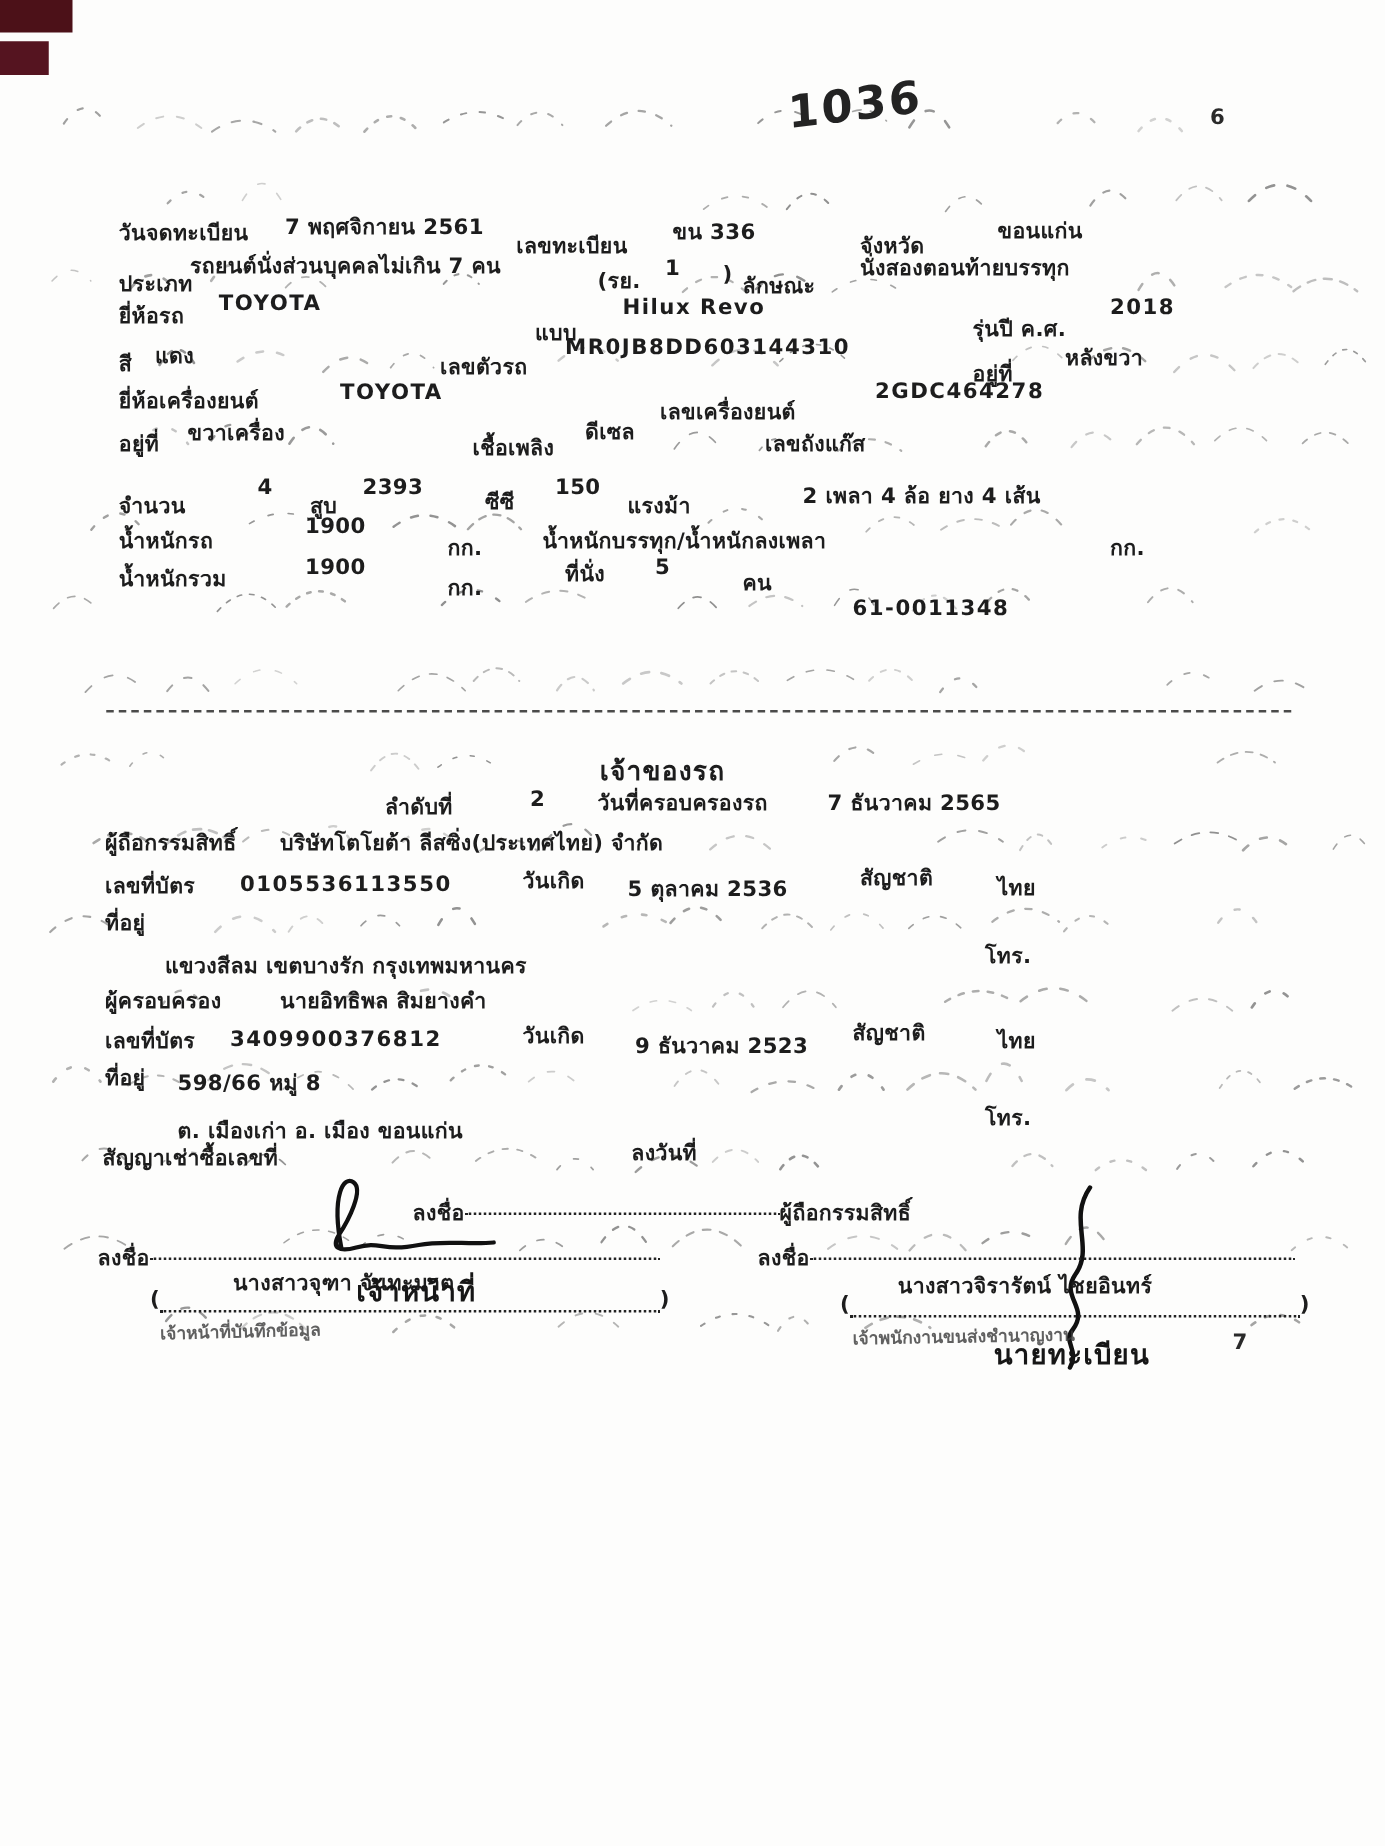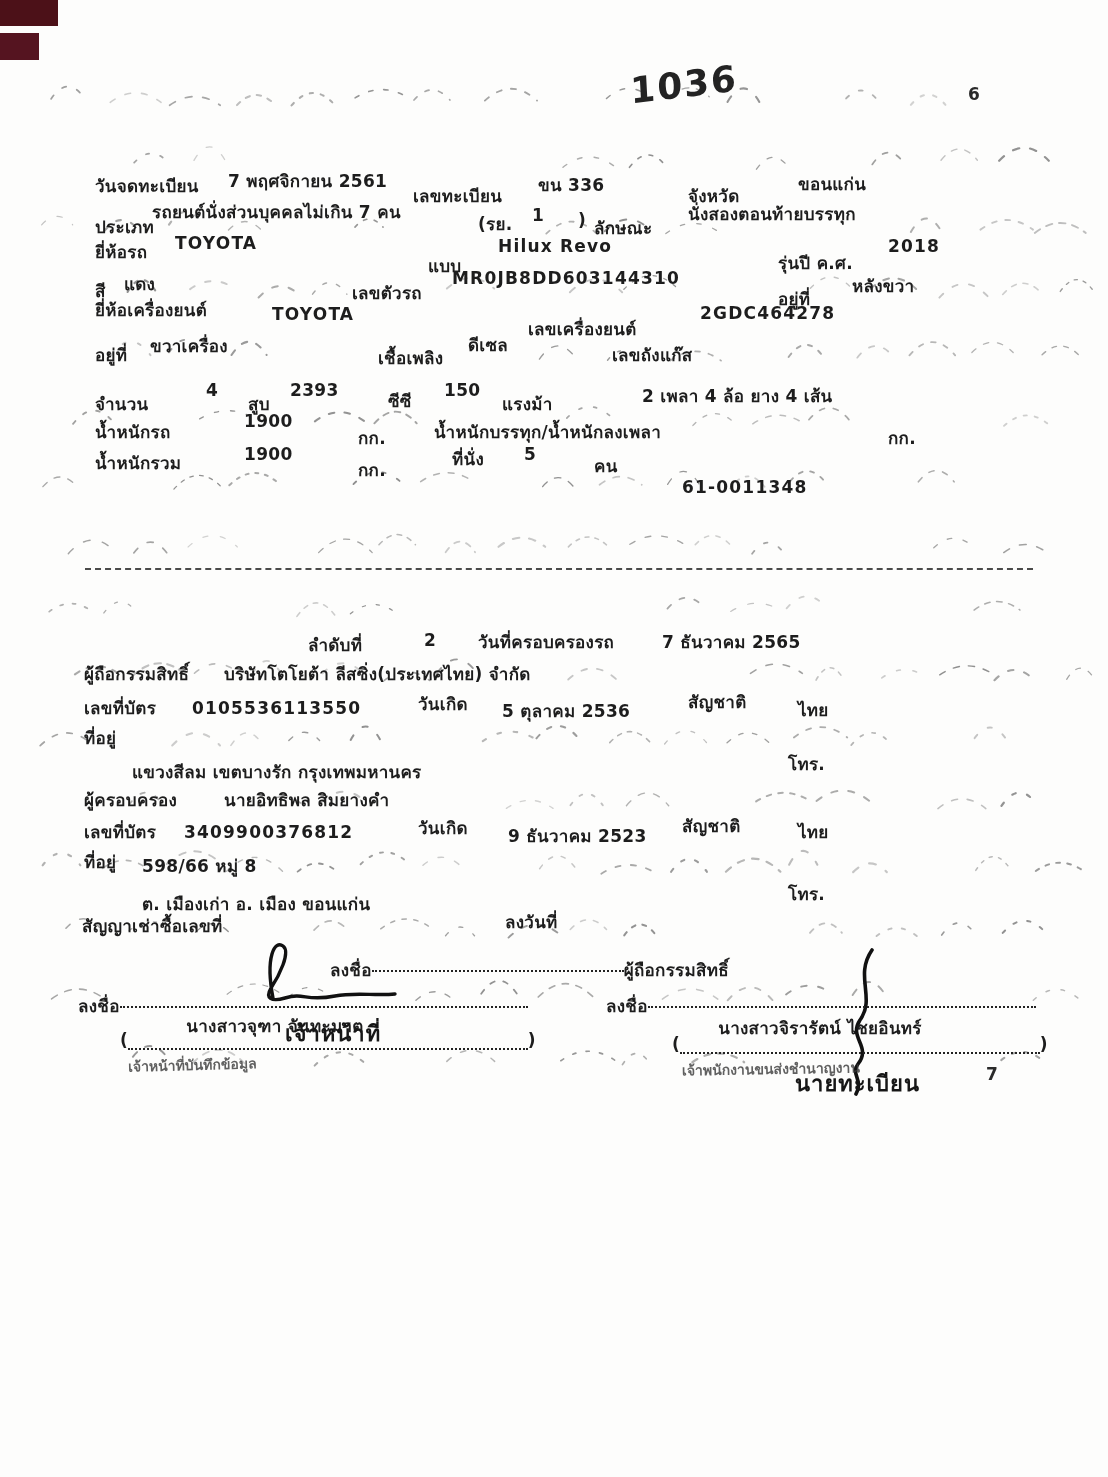--- a/index.html
+++ b/index.html
@@ -242,21 +242,21 @@
   <div class="abs t" style="left:778px;top:249px;">รุ่นปี ค.ศ.</div>
   <div class="abs t mono" style="left:888px;top:236px;">2018</div>
 
   <div class="abs t" style="left:95px;top:277px;">สี</div>
   <div class="abs t" style="left:124px;top:270px;">แดง</div>
   <div class="abs t" style="left:352px;top:279px;">เลขตัวรถ</div>
   <div class="abs t mono" style="left:452px;top:268px;">MR0JB8DD603144310</div>
   <div class="abs t" style="left:778px;top:285px;">อยู่ที่</div>
   <div class="abs t" style="left:852px;top:272px;">หลังขวา</div>
 
-  <div class="abs t" style="left:95px;top:296px;">ยี่ห้อเครื่องยนต์</div>
+  <div class="abs t" style="left:95px;top:306px;">ยี่ห้อเครื่องยนต์</div>
   <div class="abs t mono" style="left:272px;top:304px;">TOYOTA</div>
   <div class="abs t" style="left:528px;top:315px;">เลขเครื่องยนต์</div>
   <div class="abs t mono" style="left:700px;top:303px;">2GDC464278</div>
 
   <div class="abs t" style="left:95px;top:341px;">อยู่ที่</div>
   <div class="abs t" style="left:150px;top:332px;">ขวาเครื่อง</div>
   <div class="abs t" style="left:378px;top:344px;">เชื้อเพลิง</div>
   <div class="abs t" style="left:468px;top:331px;">ดีเซล</div>
   <div class="abs t" style="left:612px;top:341px;">เลขถังแก๊ส</div>
 
@@ -279,20 +279,21 @@
   <div class="abs t" style="left:244px;top:444px;">1900</div>
   <div class="abs t" style="left:358px;top:456px;">กก.</div>
   <div class="abs t" style="left:452px;top:445px;">ที่นั่ง</div>
   <div class="abs t" style="left:524px;top:444px;">5</div>
   <div class="abs t" style="left:594px;top:452px;">คน</div>
 
   <div class="abs t mono" style="left:682px;top:477px;">61-0011348</div>
 
   <div class="divider"></div>
 
+  <div class="abs sec-title" style="left:0;top:600px;width:1060px;">เจ้าของรถ</div>
 
   <div class="abs t" style="left:308px;top:631px;">ลำดับที่</div>
   <div class="abs t" style="left:424px;top:630px;">2</div>
   <div class="abs t" style="left:478px;top:628px;">วันที่ครอบครองรถ</div>
   <div class="abs t" style="left:662px;top:628px;">7 ธันวาคม 2565</div>
 
   <div class="abs t" style="left:84px;top:660px;">ผู้ถือกรรมสิทธิ์</div>
   <div class="abs t" style="left:224px;top:660px;">บริษัทโตโยต้า ลีสซิ่ง(ประเทศไทย) จำกัด</div>
 
   <div class="abs t" style="left:84px;top:694px;">เลขที่บัตร</div>

